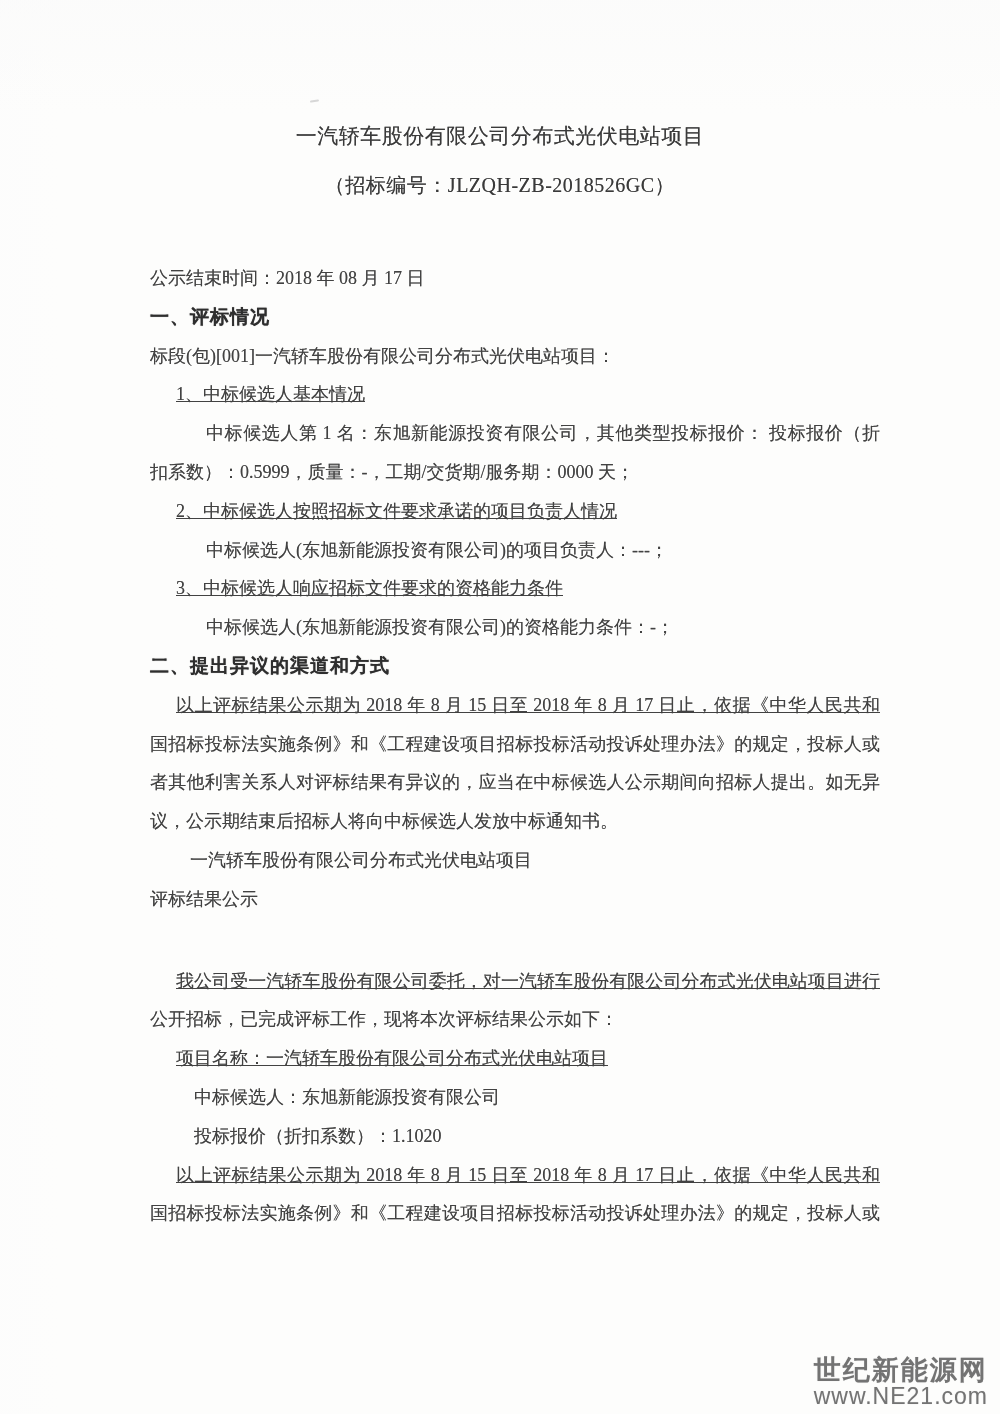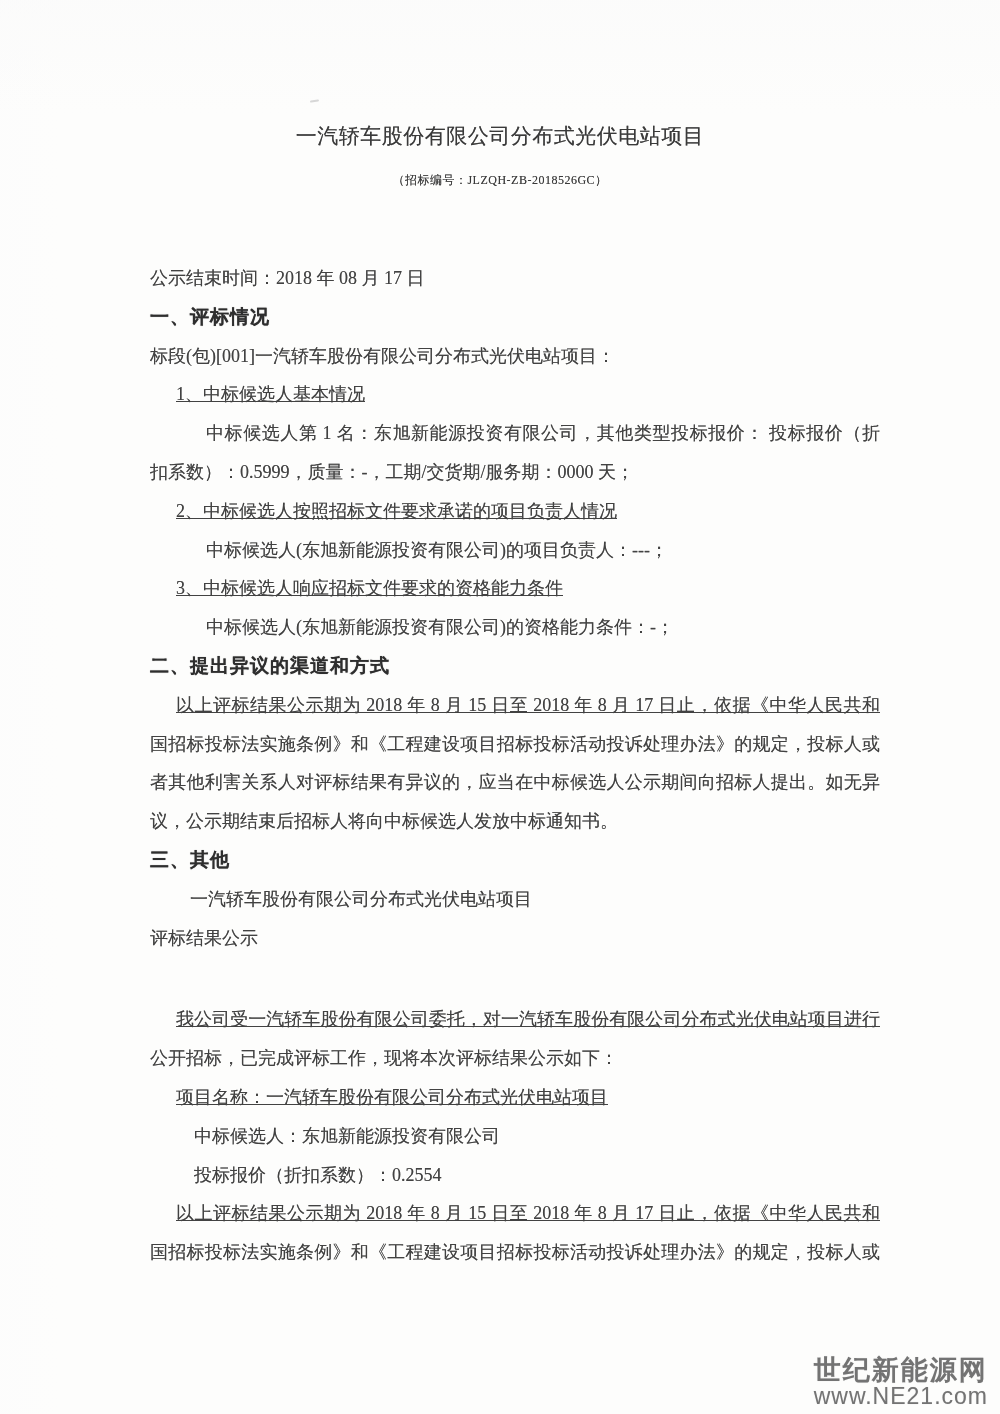--- a/index.html
+++ b/index.html
@@ -21,21 +21,21 @@
     position: absolute; left: 310px; top: 100px;
     width: 9px; height: 2px; background: #d7d7d7;
     transform: rotate(-10deg); border-radius: 1px;
   }
   .title-block {
     position: absolute; left: 0; right: 0; top: 122px;
     text-align: center; color: #3a3a3a;
     text-shadow: 0 0 0.6px rgba(70,70,70,0.65);
   }
   .doc-title   { font-size: 21px; letter-spacing: 0.5px; }
-  .doc-subtitle{ font-size: 12px; margin-top: 22px; letter-spacing: 0.5px; }
+  .doc-subtitle{ font-size: 20px; margin-top: 22px; letter-spacing: 0.5px; }
 
   .body-block {
     position: absolute; left: 150px; width: 730px; top: 259px;
     font-size: 18px; color: #424242;
     text-shadow: 0 0 0.6px rgba(70,70,70,0.6);
   }
   .l { line-height: 38.8px; height: 38.8px; }
   .h { font-weight: bold; font-size: 19px; color: #2e2e2e; letter-spacing: 1px;
        text-shadow: 0 0 0.7px rgba(40,40,40,0.8); }
   .ia { padding-left: 26px; text-decoration: underline; }   
@@ -76,28 +76,27 @@
   <div class="l">扣系数）：0.5999，质量：-，工期/交货期/服务期：0000 天；</div>
   <div class="l ia">2、中标候选人按照招标文件要求承诺的项目负责人情况</div>
   <div class="l ib">中标候选人(东旭新能源投资有限公司)的项目负责人：---；</div>
   <div class="l ia">3、中标候选人响应招标文件要求的资格能力条件</div>
   <div class="l ib">中标候选人(东旭新能源投资有限公司)的资格能力条件：-；</div>
   <div class="l h">二、提出异议的渠道和方式</div>
   <div class="l ia just">以上评标结果公示期为 2018 年 8 月 15 日至 2018 年 8 月 17 日止，依据《中华人民共和</div>
   <div class="l just">国招标投标法实施条例》和《工程建设项目招标投标活动投诉处理办法》的规定，投标人或</div>
   <div class="l just">者其他利害关系人对评标结果有异议的，应当在中标候选人公示期间向招标人提出。如无异</div>
   <div class="l">议，公示期结束后招标人将向中标候选人发放中标通知书。</div>
-  <div class="l h">三、其他</div>
   <div class="l id">一汽轿车股份有限公司分布式光伏电站项目</div>
   <div class="l">评标结果公示</div>
   <div class="l ia just gap">我公司受一汽轿车股份有限公司委托，对一汽轿车股份有限公司分布式光伏电站项目进行</div>
   <div class="l">公开招标，已完成评标工作，现将本次评标结果公示如下：</div>
   <div class="l ia">项目名称：一汽轿车股份有限公司分布式光伏电站项目</div>
   <div class="l ic">中标候选人：东旭新能源投资有限公司</div>
-  <div class="l ic">投标报价（折扣系数）：0.2554</div>
+  <div class="l ic">投标报价（折扣系数）：1.1020</div>
   <div class="l ia just">以上评标结果公示期为 2018 年 8 月 15 日至 2018 年 8 月 17 日止，依据《中华人民共和</div>
   <div class="l just">国招标投标法实施条例》和《工程建设项目招标投标活动投诉处理办法》的规定，投标人或</div>
 </div>
 
 <div class="watermark">
   <div class="wm-name">世纪新能源网</div>
   <div class="wm-url">www.NE21.com</div>
 </div>
 
 </body></html>

